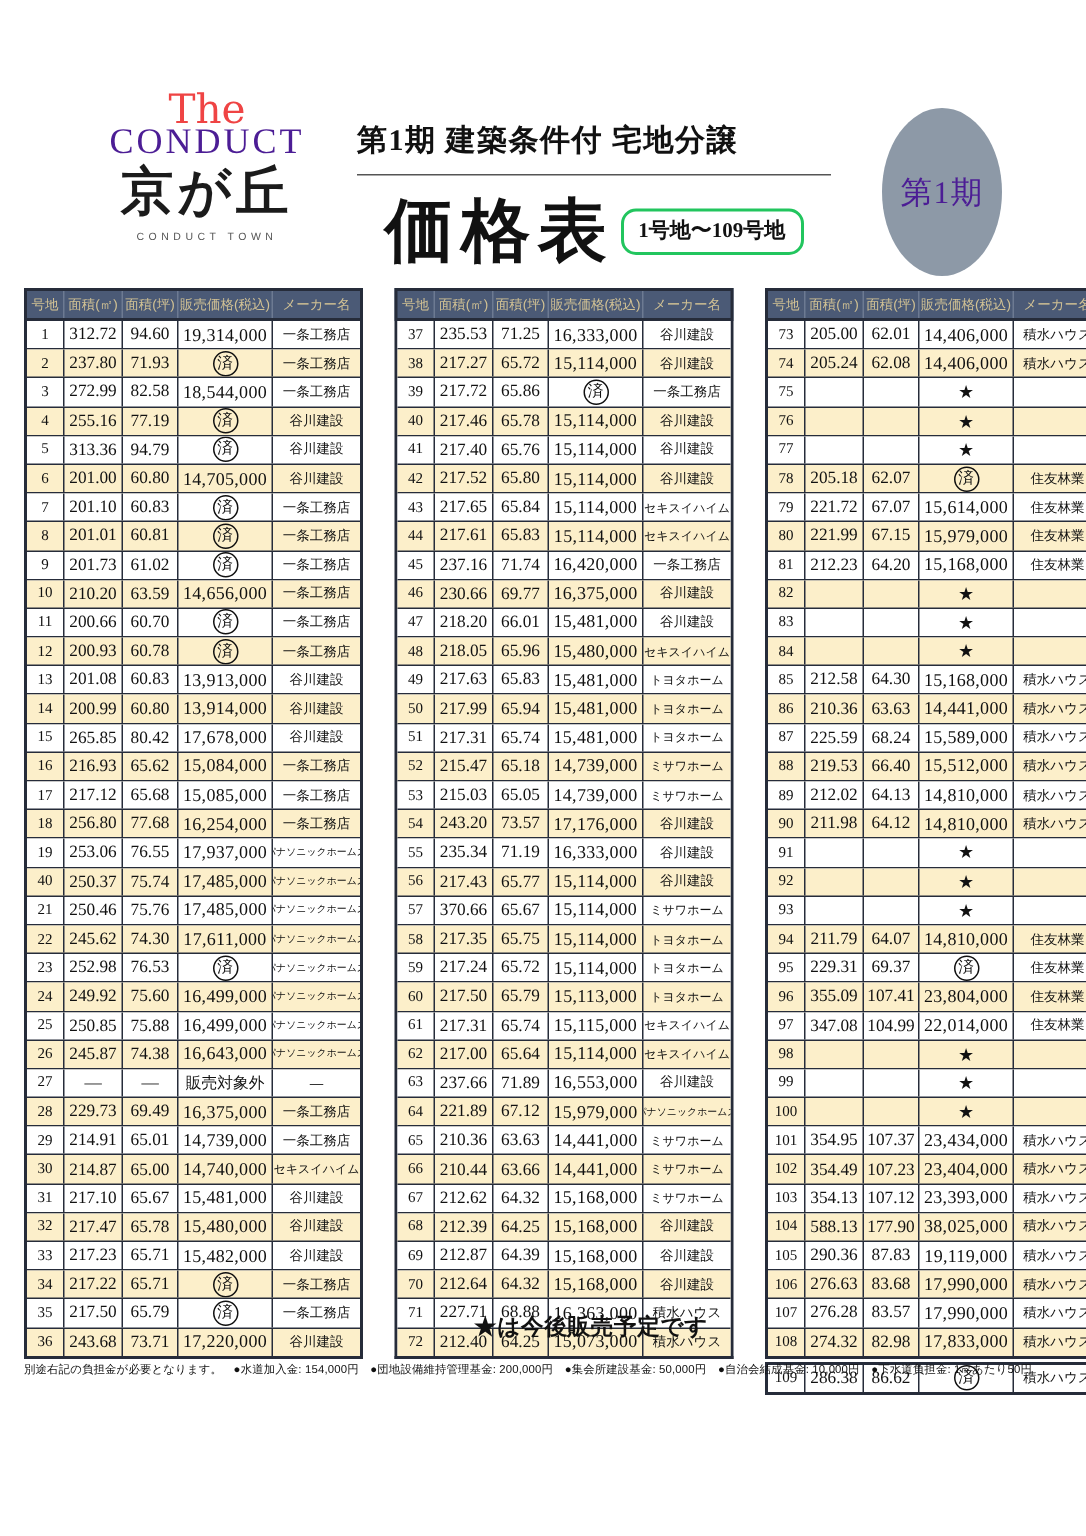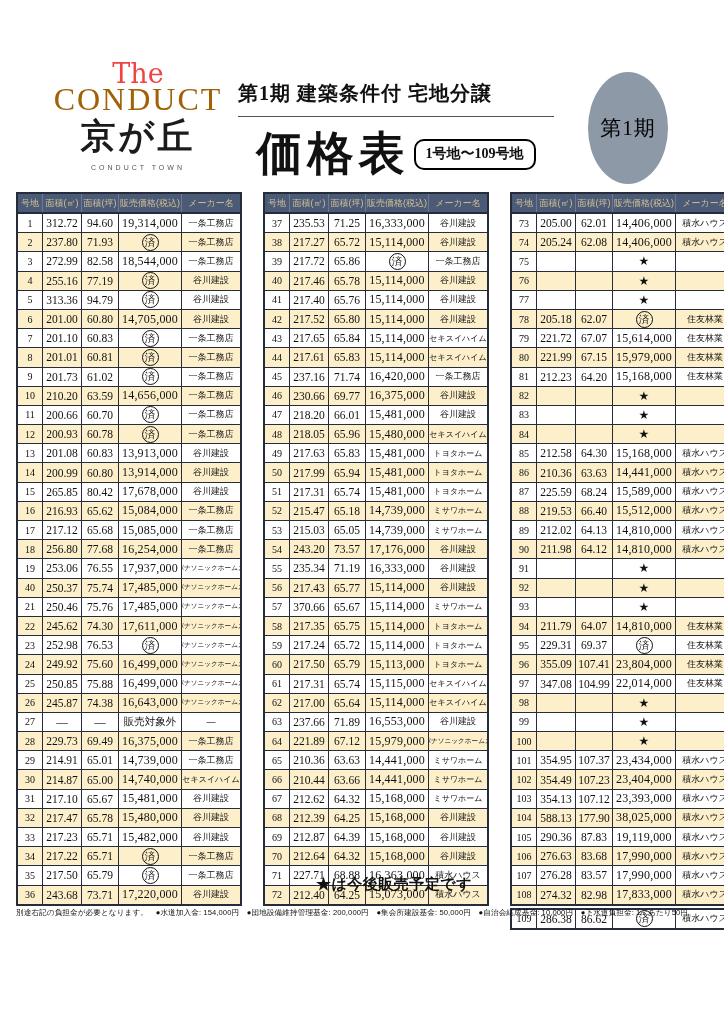--- a/index.html
+++ b/index.html
@@ -3,36 +3,36 @@
 <meta charset="utf-8">
 <style>
   html,body{margin:0;padding:0;background:#e8e8e8;}
   .page{position:relative;width:724px;height:1024px;background:#ffffff;overflow:hidden;
         font-family:"Liberation Sans",sans-serif;color:#111;}
 
   
   .logo{position:absolute;left:46px;top:60px;width:184px;text-align:center;}
   .logo-the{font-family:"DejaVu Serif",serif;font-size:27px;line-height:1;
             margin-bottom:-4px;color:#ef4444;}
-  .logo-name{font-family:"Liberation Serif",serif;font-size:32px;letter-spacing:2px;line-height:1.05;
-             color:#a16207;}
+  .logo-name{font-family:"Liberation Serif",serif;font-size:24px;letter-spacing:2px;line-height:1.05;
+             color:#4c1d95;}
   .logo-jp{font-family:"Liberation Serif",serif;font-size:35px;font-weight:700;letter-spacing:3px;
            line-height:1.15;color:#1b1b1b;}
   .logo-sub{font-size:7px;letter-spacing:3px;color:#555;margin-top:7px;}
 
   .title-block{position:absolute;left:238px;top:80px;width:316px;text-align:left;}
   .title-sub{font-family:"Liberation Serif",serif;font-size:20px;font-weight:700;letter-spacing:1px;
              padding-bottom:9px;border-bottom:1.5px solid #555;}
   .title-row{display:flex;align-items:center;justify-content:center;gap:4px;margin-top:6px;}
   .title-main{font-family:"Liberation Serif",serif;font-size:46px;font-weight:700;letter-spacing:5px;}
-  .title-range{border:2px solid #000000;border-radius:10px;padding:4px 10px 5px;font-size:14px;
+  .title-range{border:2px solid #22c55e;border-radius:10px;padding:4px 10px 5px;font-size:14px;
                font-weight:600;font-family:"Liberation Serif",serif;white-space:nowrap;}
 
   .badge{position:absolute;left:588px;top:72px;width:80px;height:112px;border-radius:50%;
-         background:#8d99a7;color:#000000;display:flex;align-items:center;justify-content:center;
+         background:#8d99a7;color:#4c1d95;display:flex;align-items:center;justify-content:center;
          font-size:21px;font-family:"Liberation Serif",serif;letter-spacing:1px;}
 
   
   .tables{position:absolute;left:16px;top:192px;display:flex;gap:21px;}
   .tcol{width:226px;}
   .thead{display:grid;grid-template-columns:25px 39px 37px 63px 1fr;height:22px;
          background:#4b5a76;border:2px solid #262c3a;box-sizing:border-box;}
   .thead .hc{display:flex;align-items:center;justify-content:center;font-size:9px;
              color:#d2c294;border-right:1px solid #6d7a92;overflow:hidden;white-space:nowrap;}
   .thead .hc:last-child{border-right:none;}

